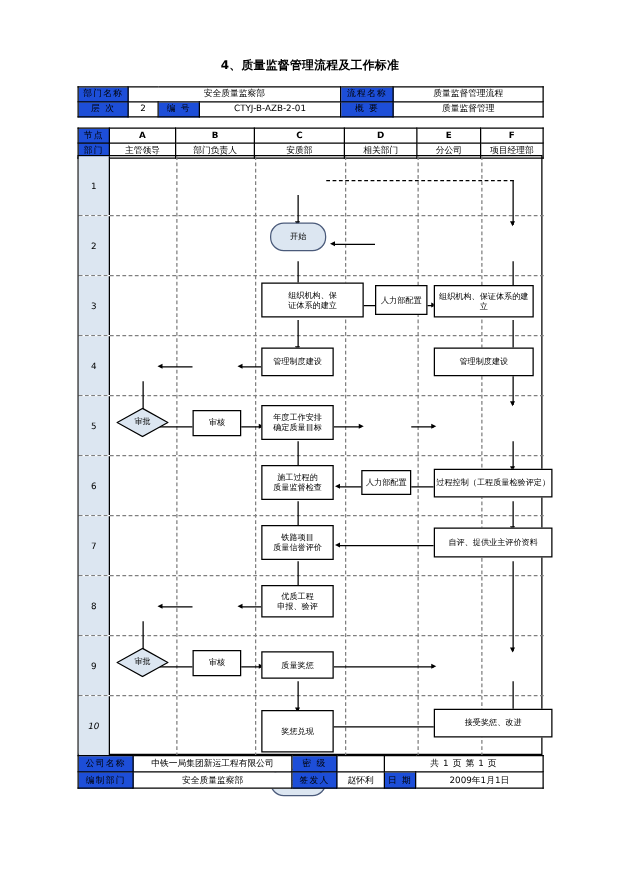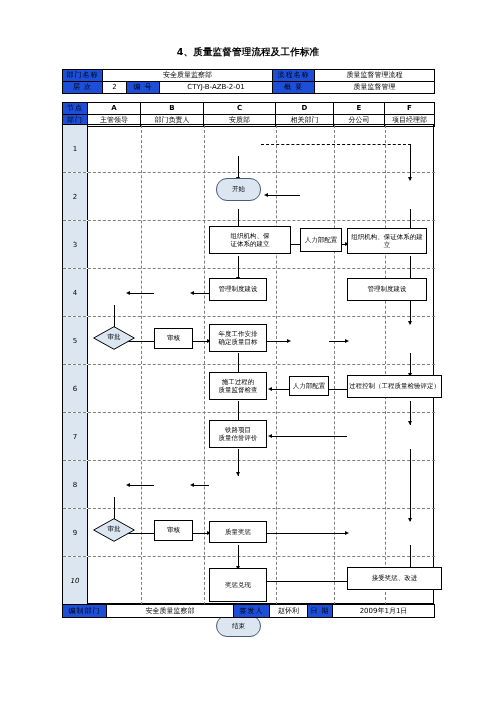--- a/index.html
+++ b/index.html
@@ -433,21 +433,28 @@
 
     <div class="node" style="left:284px;top:205px;width:95px;height:23px;">
       <span>过程控制（工程质量检验评定）</span>
     </div>
 
     <div class="node" style="left:146px;top:250px;width:58px;height:28px;white-space:pre-line;">
       <span>铁路项目
 质量信誉评价</span>
     </div>
 
-
+    <div class="node" style="left:284px;top:252px;width:95px;height:24px;">
+      <span>自评、提供业主评价资料</span>
+    </div>
+
+    <div class="node" style="left:146px;top:298px;width:58px;height:26px;white-space:pre-line;">
+      <span>优质工程
+申报、验评</span>
+    </div>
 
 
     <div class="node decision" style="left:30px;top:348px;width:42px;height:24px;">
       <svg class="diamond-shape" viewBox="0 0 42 24" preserveAspectRatio="none">
         <polygon points="21,0.7 41.3,12 21,23.3 0.7,12" fill="#dce6f1" stroke="#000" stroke-width="1"></polygon>
       </svg>
       <span class="dtext">审批</span>
     </div>
 
     <div class="node" style="left:91px;top:350px;width:39px;height:21px;">
@@ -476,20 +483,27 @@
     <colgroup>
       <col style="width:44px">
         <col style="width:127px">
         <col style="width:36px">
       <col style="width:38px">
         <col style="width:25px">
         <col style="width:102px">
     </colgroup>
     <tbody>
       <tr>
+        <td class="lbl">公司名称</td>
+        <td class="val">中铁一局集团新运工程有限公司</td>
+        <td class="lbl">密    级</td>
+        <td class="val"></td>
+        <td class="val pages" colspan="2">共  1  页  第  1   页</td>
+      </tr>
+      <tr>
         <td class="lbl">编制部门</td>
         <td class="val">安全质量监察部</td>
         <td class="lbl">签发人</td>
         <td class="val">赵怀利</td>
         <td class="lbl">日    期</td>
         <td class="val">2009年1月1日</td>
       </tr>
     </tbody>
   </table>
 

